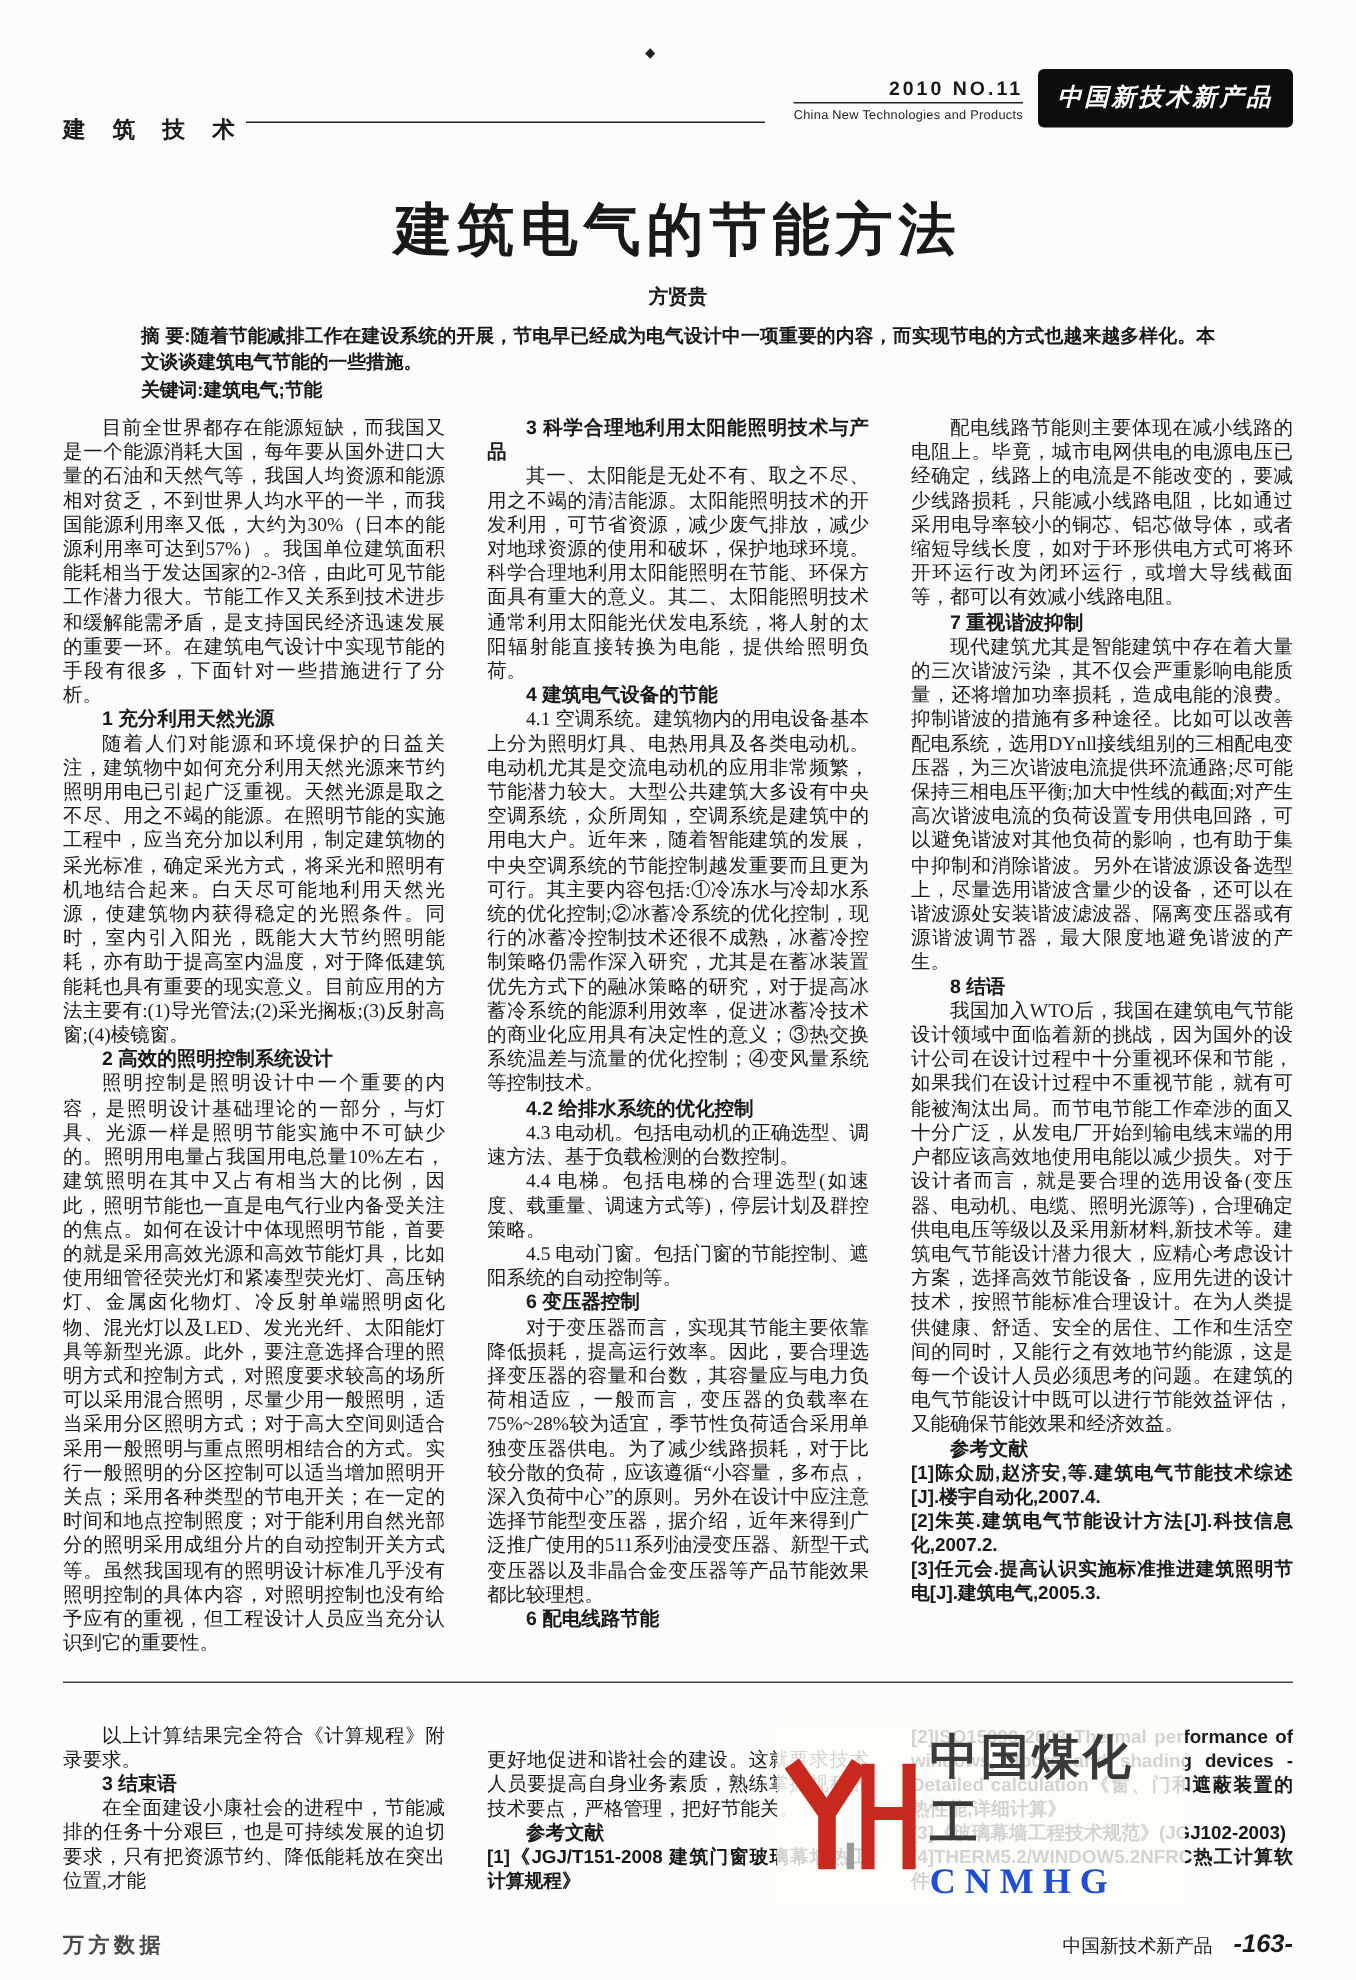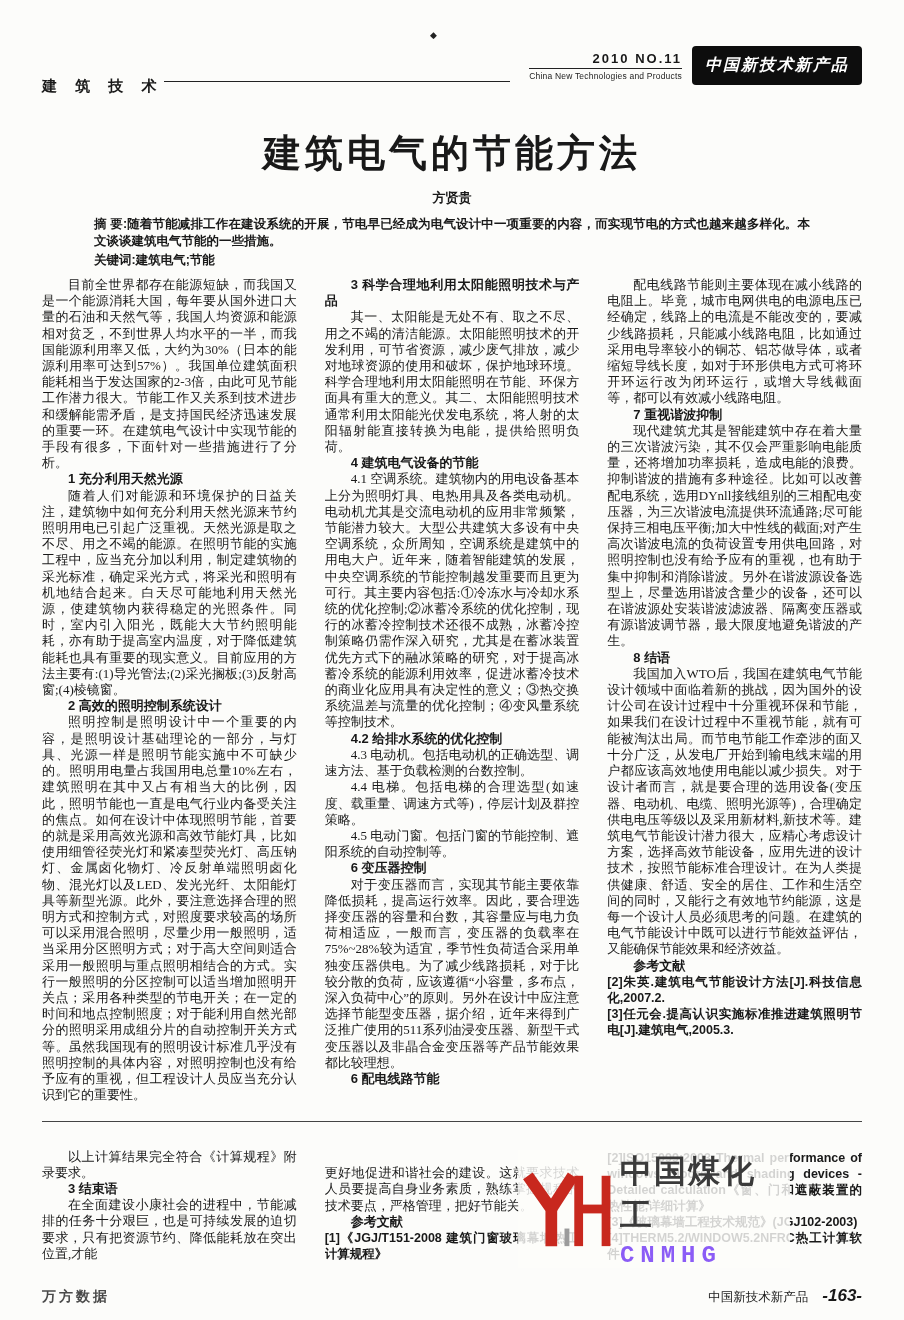--- a/index.html
+++ b/index.html
@@ -37,21 +37,21 @@
   .para { font-size:13px; line-height:16.2px; margin:0; text-indent:2em; }
   .para.h { font-family:"Liberation Sans","DejaVu Sans",sans-serif; font-weight:bold; }
   .para.ref { text-indent:0; font-family:"Liberation Sans","DejaVu Sans",sans-serif; font-weight:bold; font-size:12.5px; line-height:16px; }
   .para.ni { text-indent:0; }
   .divider { border-top:1px solid #444; margin:10px 0 8px; }
   
   .watermark { position:absolute; left:518px; top:1150px; width:272px; height:118px;
     background:rgba(252,252,250,0.82); display:flex; align-items:center; gap:8px; padding:2px 4px; box-sizing:border-box; }
   .wm-text { display:flex; flex-direction:column; justify-content:center; }
   .wm-cn { font-family:"Liberation Sans","DejaVu Sans",sans-serif; font-weight:bold; font-size:32px; color:#3a3a3a; letter-spacing:2px; }
-  .wm-en { font-family:Liberation Mono, monospace; font-weight:bold; font-size:24px; color:#8b5cf6; letter-spacing:6px; margin-top:4px; }
+  .wm-en { font-family:Liberation Serif, serif; font-weight:bold; font-size:24px; color:#1d4ed8; letter-spacing:6px; margin-top:4px; }
   
   .footer { position:absolute; left:42px; right:42px; bottom:14px; display:flex; justify-content:space-between; align-items:baseline; }
   .wanfang { font-size:14px; font-weight:bold; color:#4a4a4a; letter-spacing:3px; }
   .footer-right { display:flex; align-items:baseline; gap:14px; }
   .footer-journal { font-size:12.5px; }
   .pageno { font-family:"Liberation Sans","DejaVu Sans",sans-serif; font-style:italic; font-weight:bold; font-size:17px; }
 </style>
 </head>
 <body>
 
@@ -97,24 +97,25 @@
         <p class="para">4.3 电动机。包括电动机的正确选型、调速方法、基于负载检测的台数控制。</p>
         <p class="para">4.4 电梯。包括电梯的合理选型(如速度、载重量、调速方式等)，停层计划及群控策略。</p>
         <p class="para">4.5 电动门窗。包括门窗的节能控制、遮阳系统的自动控制等。</p>
         <p class="para h">6 变压器控制</p>
         <p class="para">对于变压器而言，实现其节能主要依靠降低损耗，提高运行效率。因此，要合理选择变压器的容量和台数，其容量应与电力负荷相适应，一般而言，变压器的负载率在75%~28%较为适宜，季节性负荷适合采用单独变压器供电。为了减少线路损耗，对于比较分散的负荷，应该遵循“小容量，多布点，深入负荷中心”的原则。另外在设计中应注意选择节能型变压器，据介绍，近年来得到广泛推广使用的511系列油浸变压器、新型干式变压器以及非晶合金变压器等产品节能效果都比较理想。</p>
         <p class="para h">6 配电线路节能</p>
       </div>
     <div class="col">
         <p class="para">配电线路节能则主要体现在减小线路的电阻上。毕竟，城市电网供电的电源电压已经确定，线路上的电流是不能改变的，要减少线路损耗，只能减小线路电阻，比如通过采用电导率较小的铜芯、铝芯做导体，或者缩短导线长度，如对于环形供电方式可将环开环运行改为闭环运行，或增大导线截面等，都可以有效减小线路电阻。</p>
         <p class="para h">7 重视谐波抑制</p>
-        <p class="para">现代建筑尤其是智能建筑中存在着大量的三次谐波污染，其不仅会严重影响电能质量，还将增加功率损耗，造成电能的浪费。抑制谐波的措施有多种途径。比如可以改善配电系统，选用DYnll接线组别的三相配电变压器，为三次谐波电流提供环流通路;尽可能保持三相电压平衡;加大中性线的截面;对产生高次谐波电流的负荷设置专用供电回路，对照明控制也没有给予应有的重视，也有助于集中抑制和消除谐波。另外在谐波源设备选型上，尽量选用谐波含量少的设备，还可以在谐波源处安装谐波滤波器、隔离变压器或有源谐波调节器，最大限度地避免谐波的产生。</p>
+        <p class="para">现代建筑尤其是智能建筑中存在着大量的三次谐波污染，其不仅会严重影响电能质量，还将增加功率损耗，造成电能的浪费。抑制谐波的措施有多种途径。比如可以改善配电系统，选用DYnll接线组别的三相配电变压器，为三次谐波电流提供环流通路;尽可能保持三相电压平衡;加大中性线的截面;对产生高次谐波电流的负荷设置专用供电回路，可以避免谐波对其他负荷的影响，也有助于集中抑制和消除谐波。另外在谐波源设备选型上，尽量选用谐波含量少的设备，还可以在谐波源处安装谐波滤波器、隔离变压器或有源谐波调节器，最大限度地避免谐波的产生。</p>
         <p class="para h">8 结语</p>
         <p class="para">我国加入WTO后，我国在建筑电气节能设计领域中面临着新的挑战，因为国外的设计公司在设计过程中十分重视环保和节能，如果我们在设计过程中不重视节能，就有可能被淘汰出局。而节电节能工作牵涉的面又十分广泛，从发电厂开始到输电线末端的用户都应该高效地使用电能以减少损失。对于设计者而言，就是要合理的选用设备(变压器、电动机、电缆、照明光源等)，合理确定供电电压等级以及采用新材料,新技术等。建筑电气节能设计潜力很大，应精心考虑设计方案，选择高效节能设备，应用先进的设计技术，按照节能标准合理设计。在为人类提供健康、舒适、安全的居住、工作和生活空间的同时，又能行之有效地节约能源，这是每一个设计人员必须思考的问题。在建筑的电气节能设计中既可以进行节能效益评估，又能确保节能效果和经济效益。</p>
         <p class="para h">参考文献</p>
+        <p class="para ref">[1]陈众励,赵济安,等.建筑电气节能技术综述[J].楼宇自动化,2007.4.</p>
         <p class="para ref">[2]朱英.建筑电气节能设计方法[J].科技信息化,2007.2.</p>
         <p class="para ref">[3]任元会.提高认识实施标准推进建筑照明节电[J].建筑电气,2005.3.</p>
       </div>
   </div>
 
   <div class="divider"></div>
 
   <div class="columns bottom">
     <div class="col">
         <p class="para">以上计算结果完全符合《计算规程》附录要求。</p>

